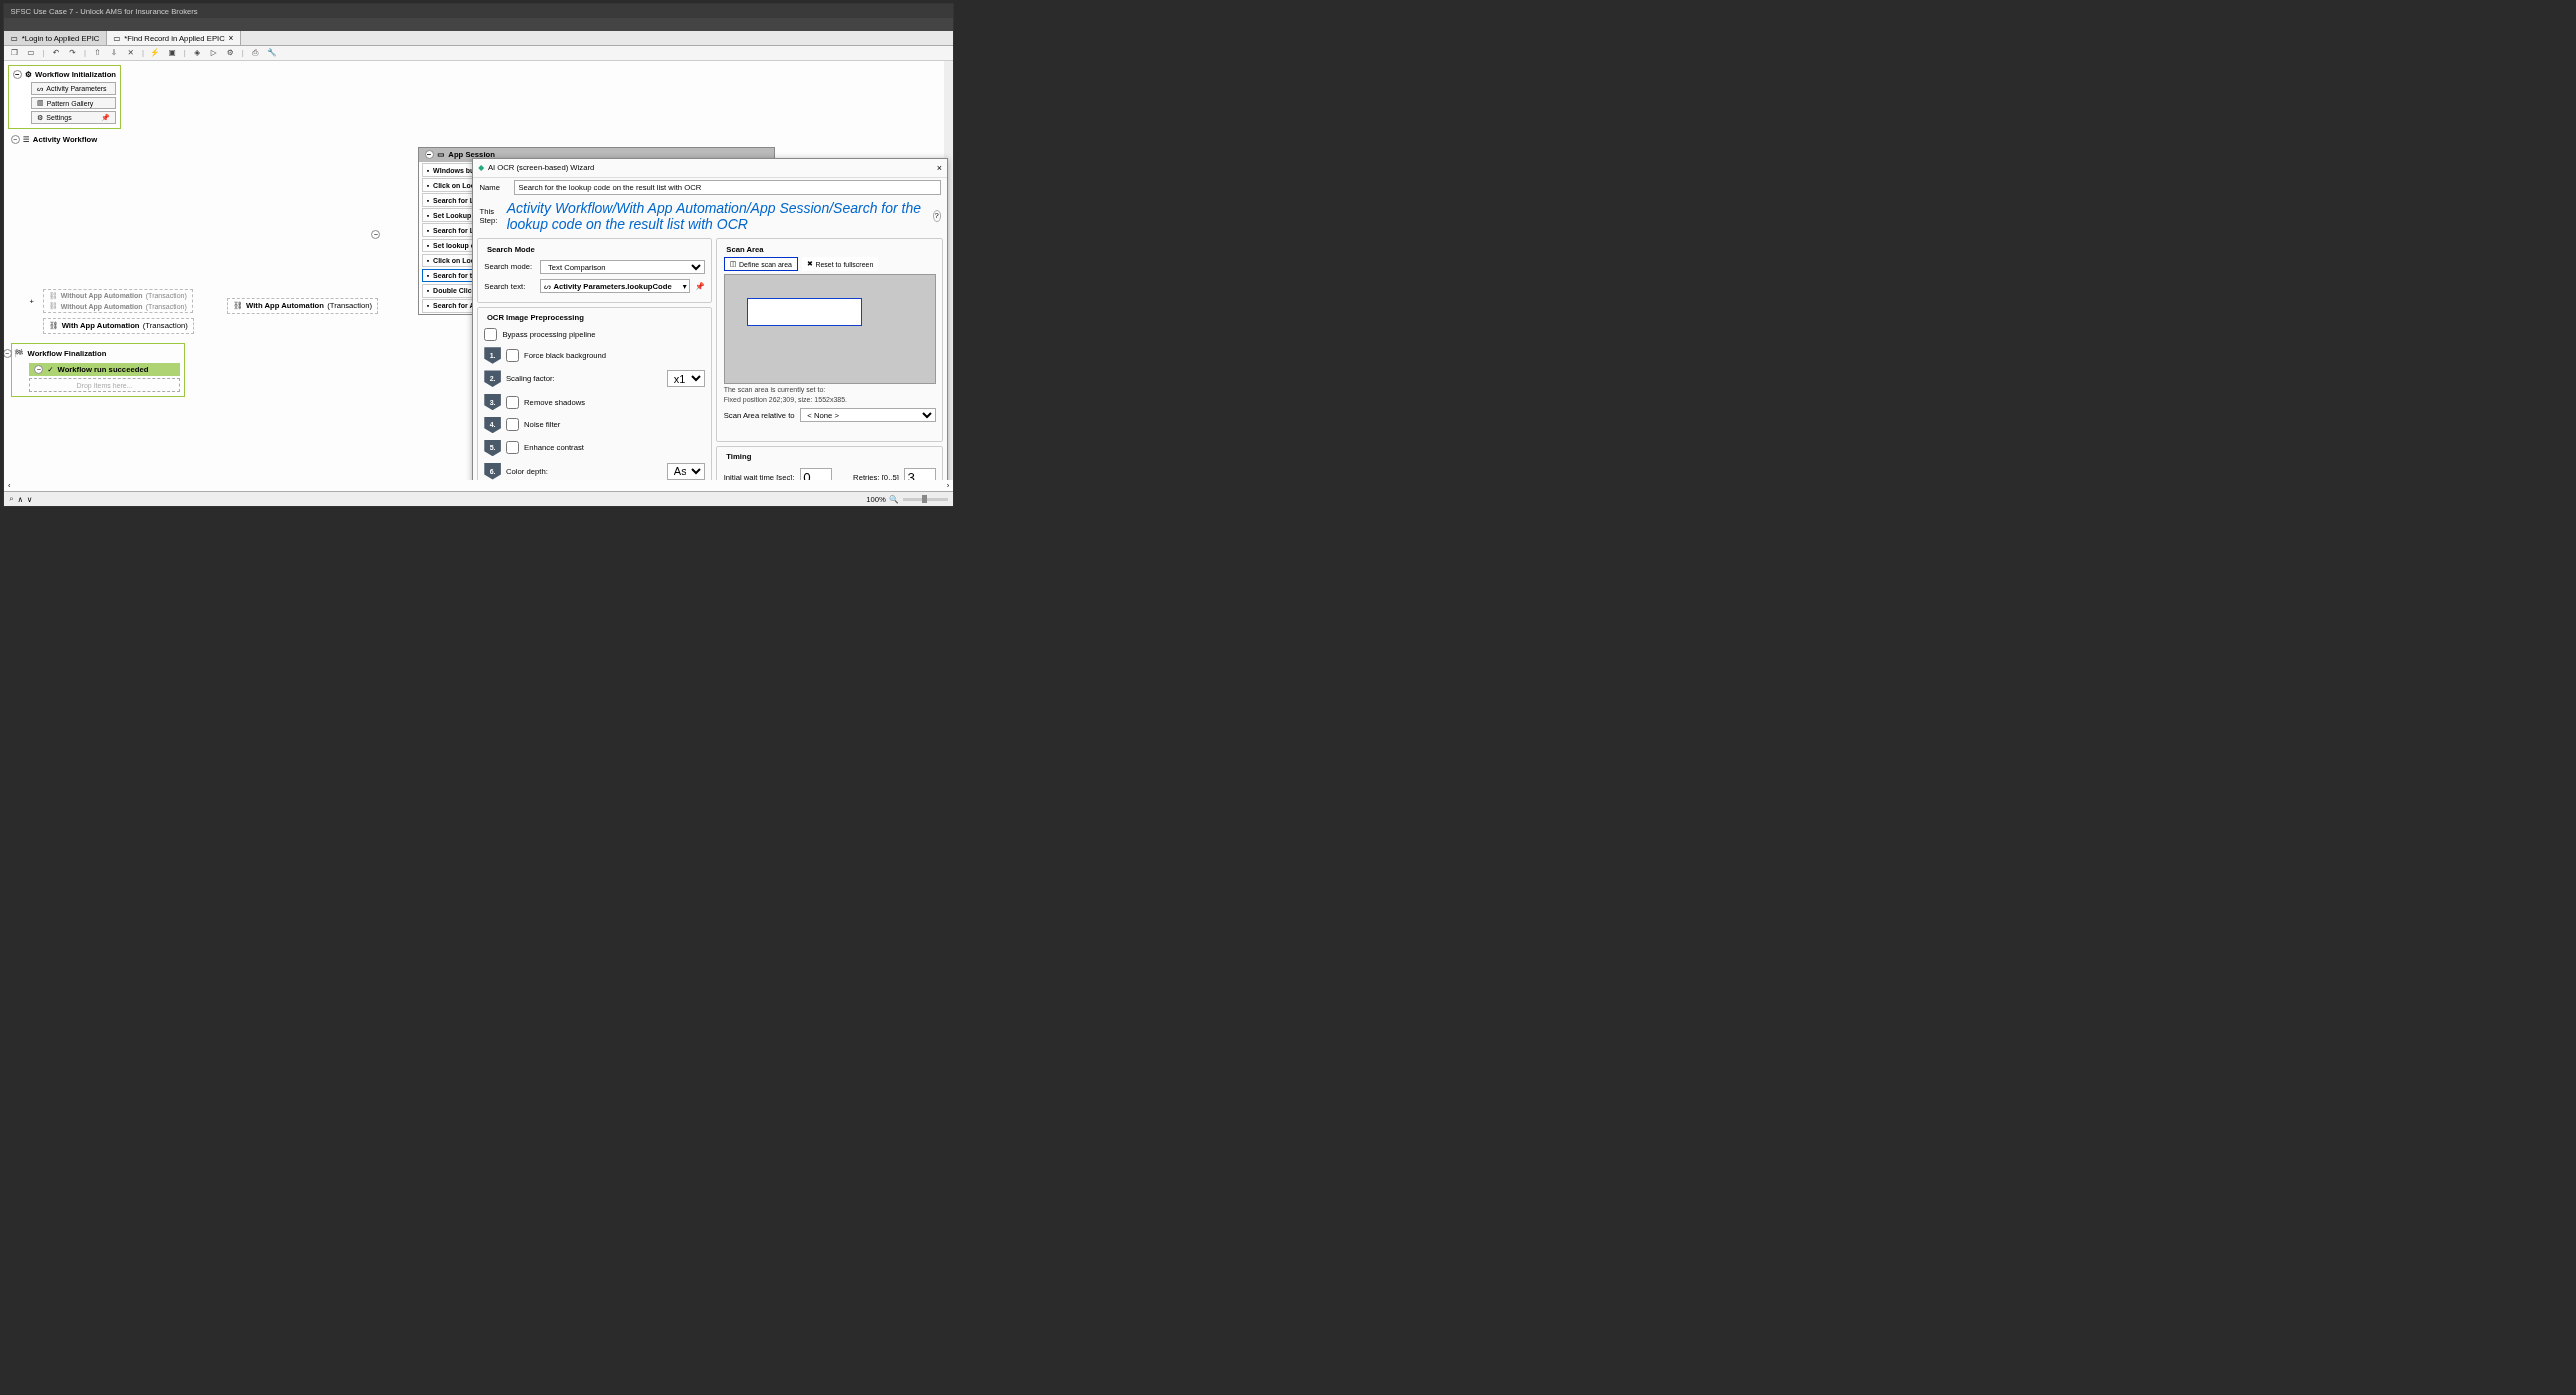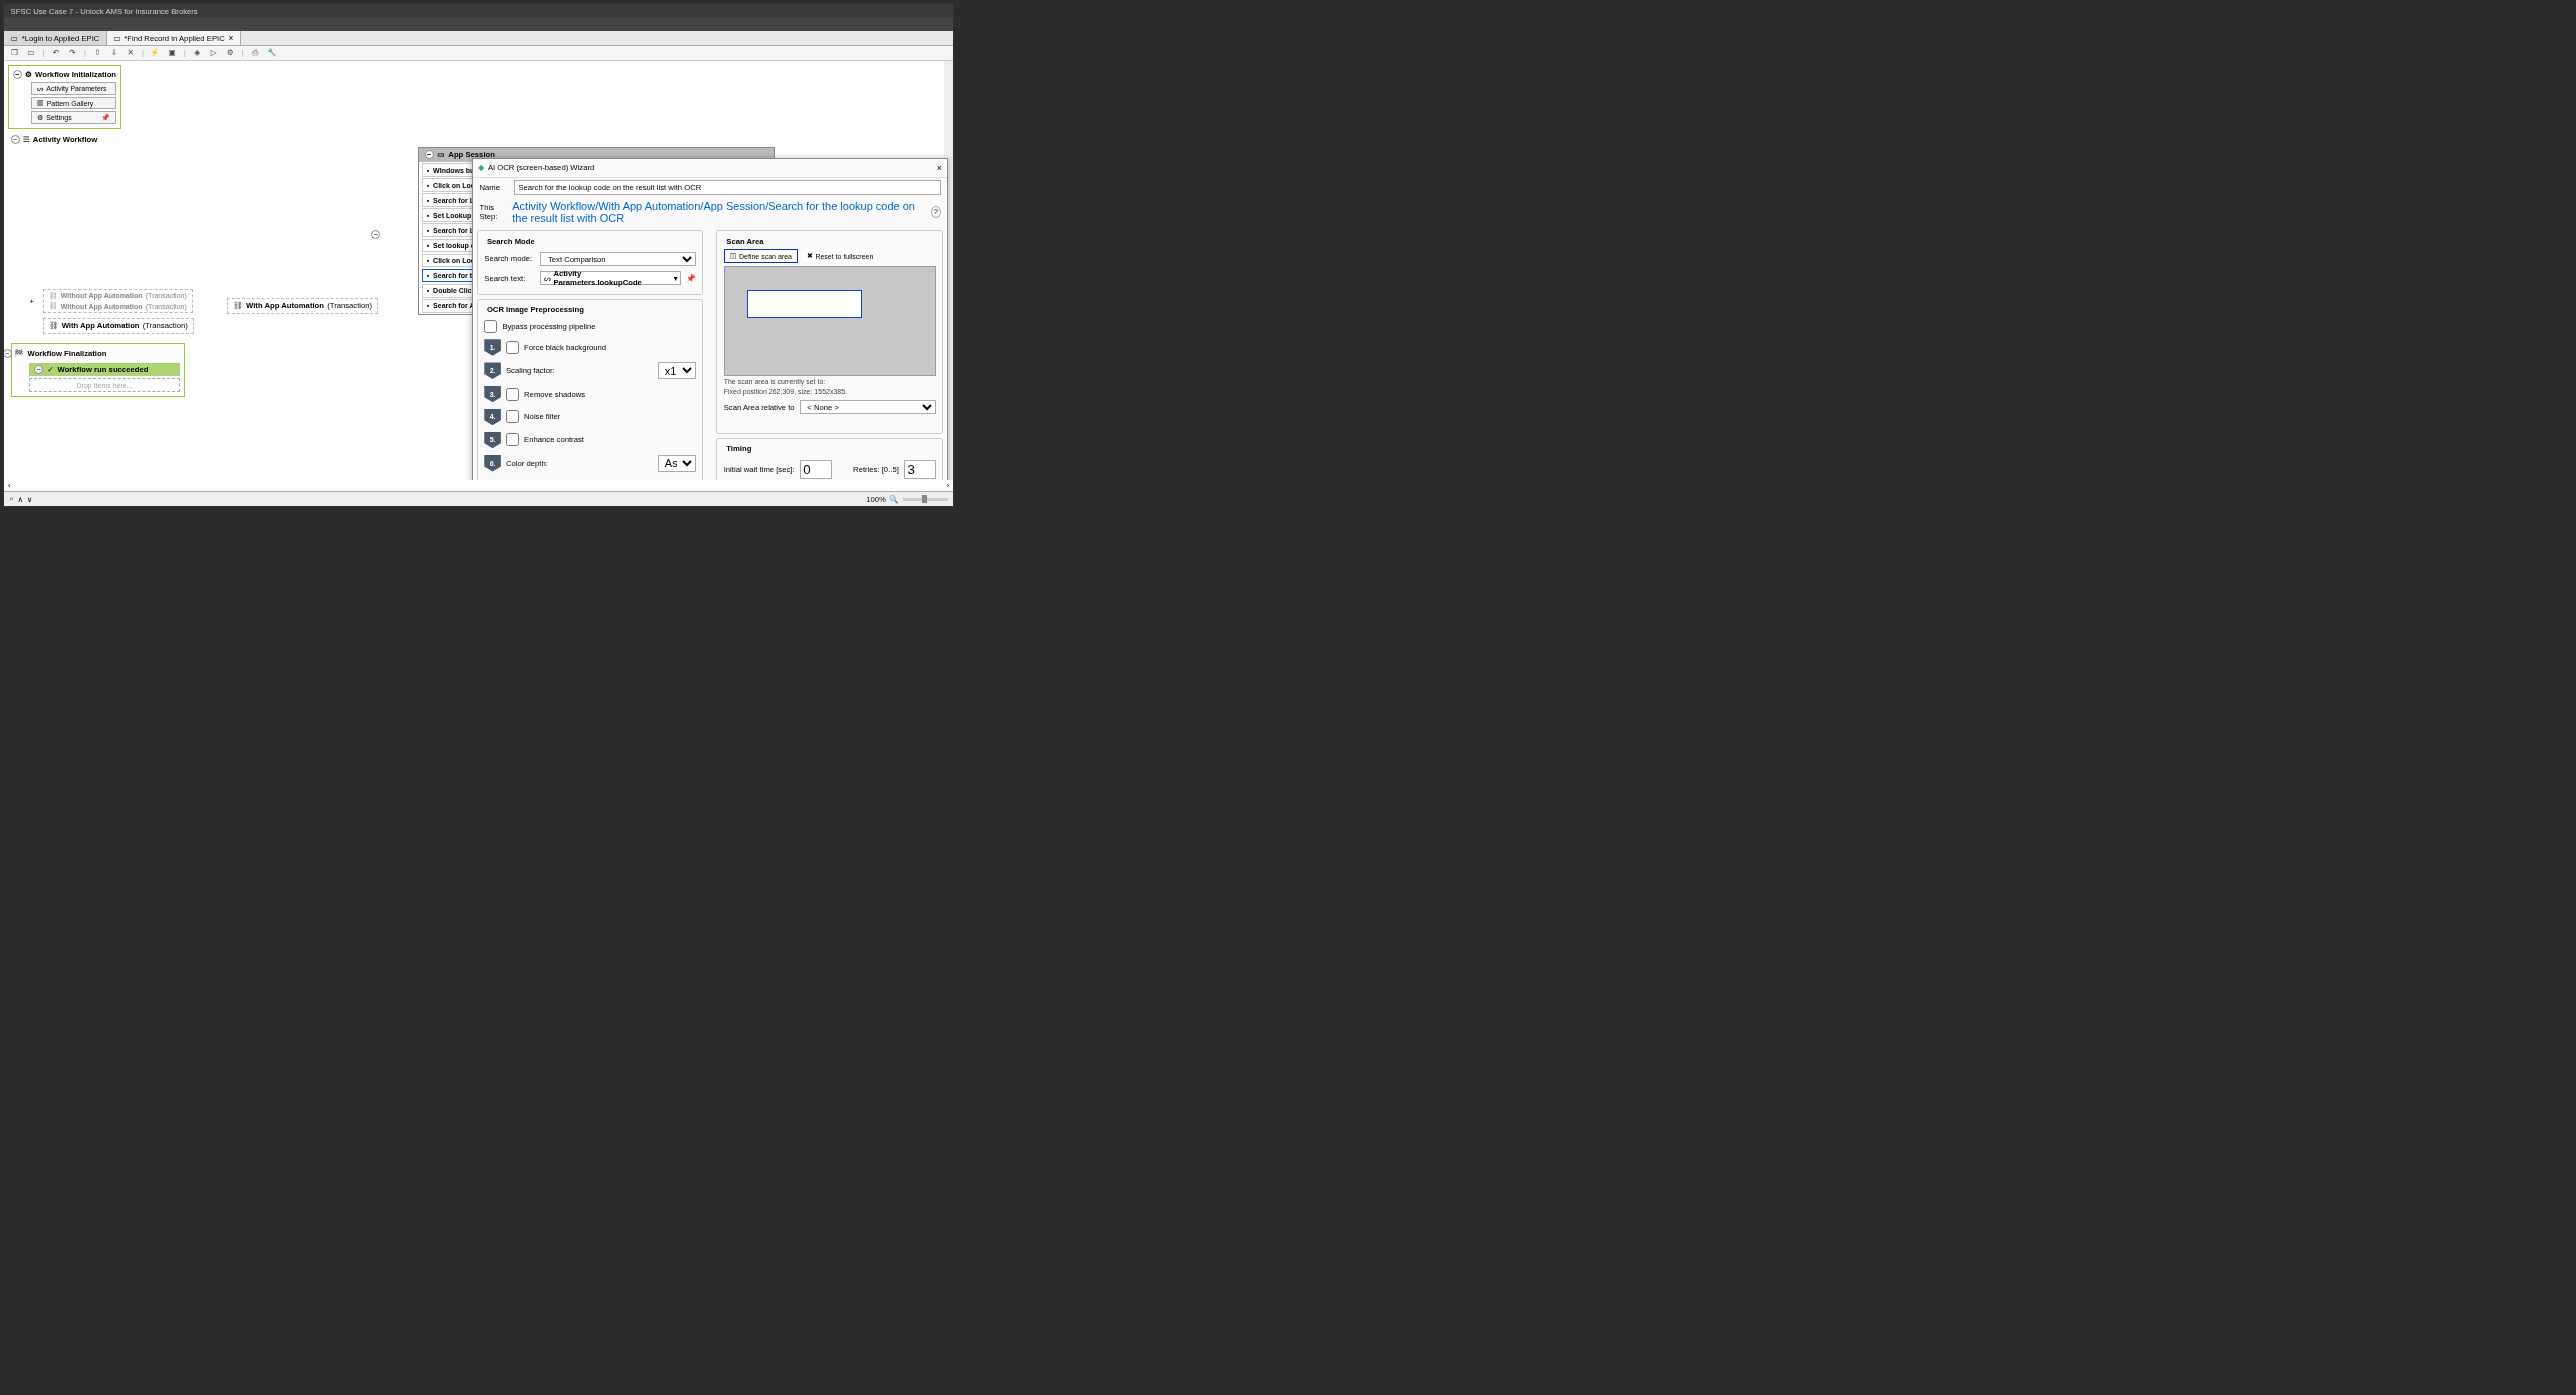--- a/index.html
+++ b/index.html
@@ -51,24 +51,24 @@
 .finalization { margin: 3.8px 6.4px; border: 1.3px solid #9ec53e; display: inline-block; padding: 3.8px; }
 .fin-row { background: #aed373; padding: 1.9px 5.1px; display: flex; align-items: center; gap: 3.8px; margin: 3.8px 0 0 14px; }
 .drop-zone { border: 0.6px dashed #aaa; color: #aaa; text-align: center; padding: 2.6px 25.5px; margin-top: 2.6px; font-size: 7px; margin-left: 14px; }
 
 
 .wizard { position: absolute; top: 97px; right: 5.1px; width: 476px; background: #fafafa; border: 0.6px solid #888; box-shadow: 0 1.3px 6.4px rgba(0,0,0,.3); }
 .wiz-title { display: flex; align-items: center; gap: 3.8px; padding: 3.8px 5.1px; border-bottom: 0.6px solid #ddd; font-size: 7.7px; }
 .wiz-title .close { margin-left: auto; cursor: pointer; font-size: 9px; }
 .wiz-row { display: flex; align-items: center; padding: 2.6px 6.4px; gap: 5.1px; font-size: 7.7px; }
 .wiz-row.namerow input { flex: 1; border: 0.6px solid #aaa; padding: 1.9px 3.8px; font-size: 7.7px; }
-.wiz-path { color: #0066cc; font-size: 11px; }
+.wiz-path { color: #0066cc; font-size: 14px; font-style: italic; }
 .wiz-help { margin-left: auto; width: 11.5px; height: 11.5px; border: 0.6px solid #aaa; border-radius: 50%; text-align: center; line-height: 10.2px; cursor: pointer; }
 
-.wiz-body { display: flex; gap: 13px; padding: 3.8px; }
+.wiz-body { display: flex; gap: 4px; padding: 3.8px; }
 .wiz-left { flex: 1; }
 .wiz-right { width: 227px; }
 
 .fieldset { border: 0.6px solid #ccc; border-radius: 1.9px; padding: 5.1px 6.4px 6.4px; margin-bottom: 3.8px; }
 .fieldset .legend { font-weight: bold; margin: -10.2px 0 3.8px 0; background: #fafafa; display: inline-block; padding: 0 2.6px; font-size: 7.7px; }
 .form-row { display: flex; align-items: center; gap: 5.1px; padding: 2.6px 0; font-size: 7.7px; }
 .form-row label { width: 51px; }
 .form-row select, .form-row .combo { flex: 1; border: 0.6px solid #aaa; padding: 1.3px 2.6px; font-size: 7.7px; background: #fff; height: 14px; display: flex; align-items: center; }
 .combo { display: flex; align-items: center; gap: 2.6px; }
 .combo b { font-weight: bold; }

